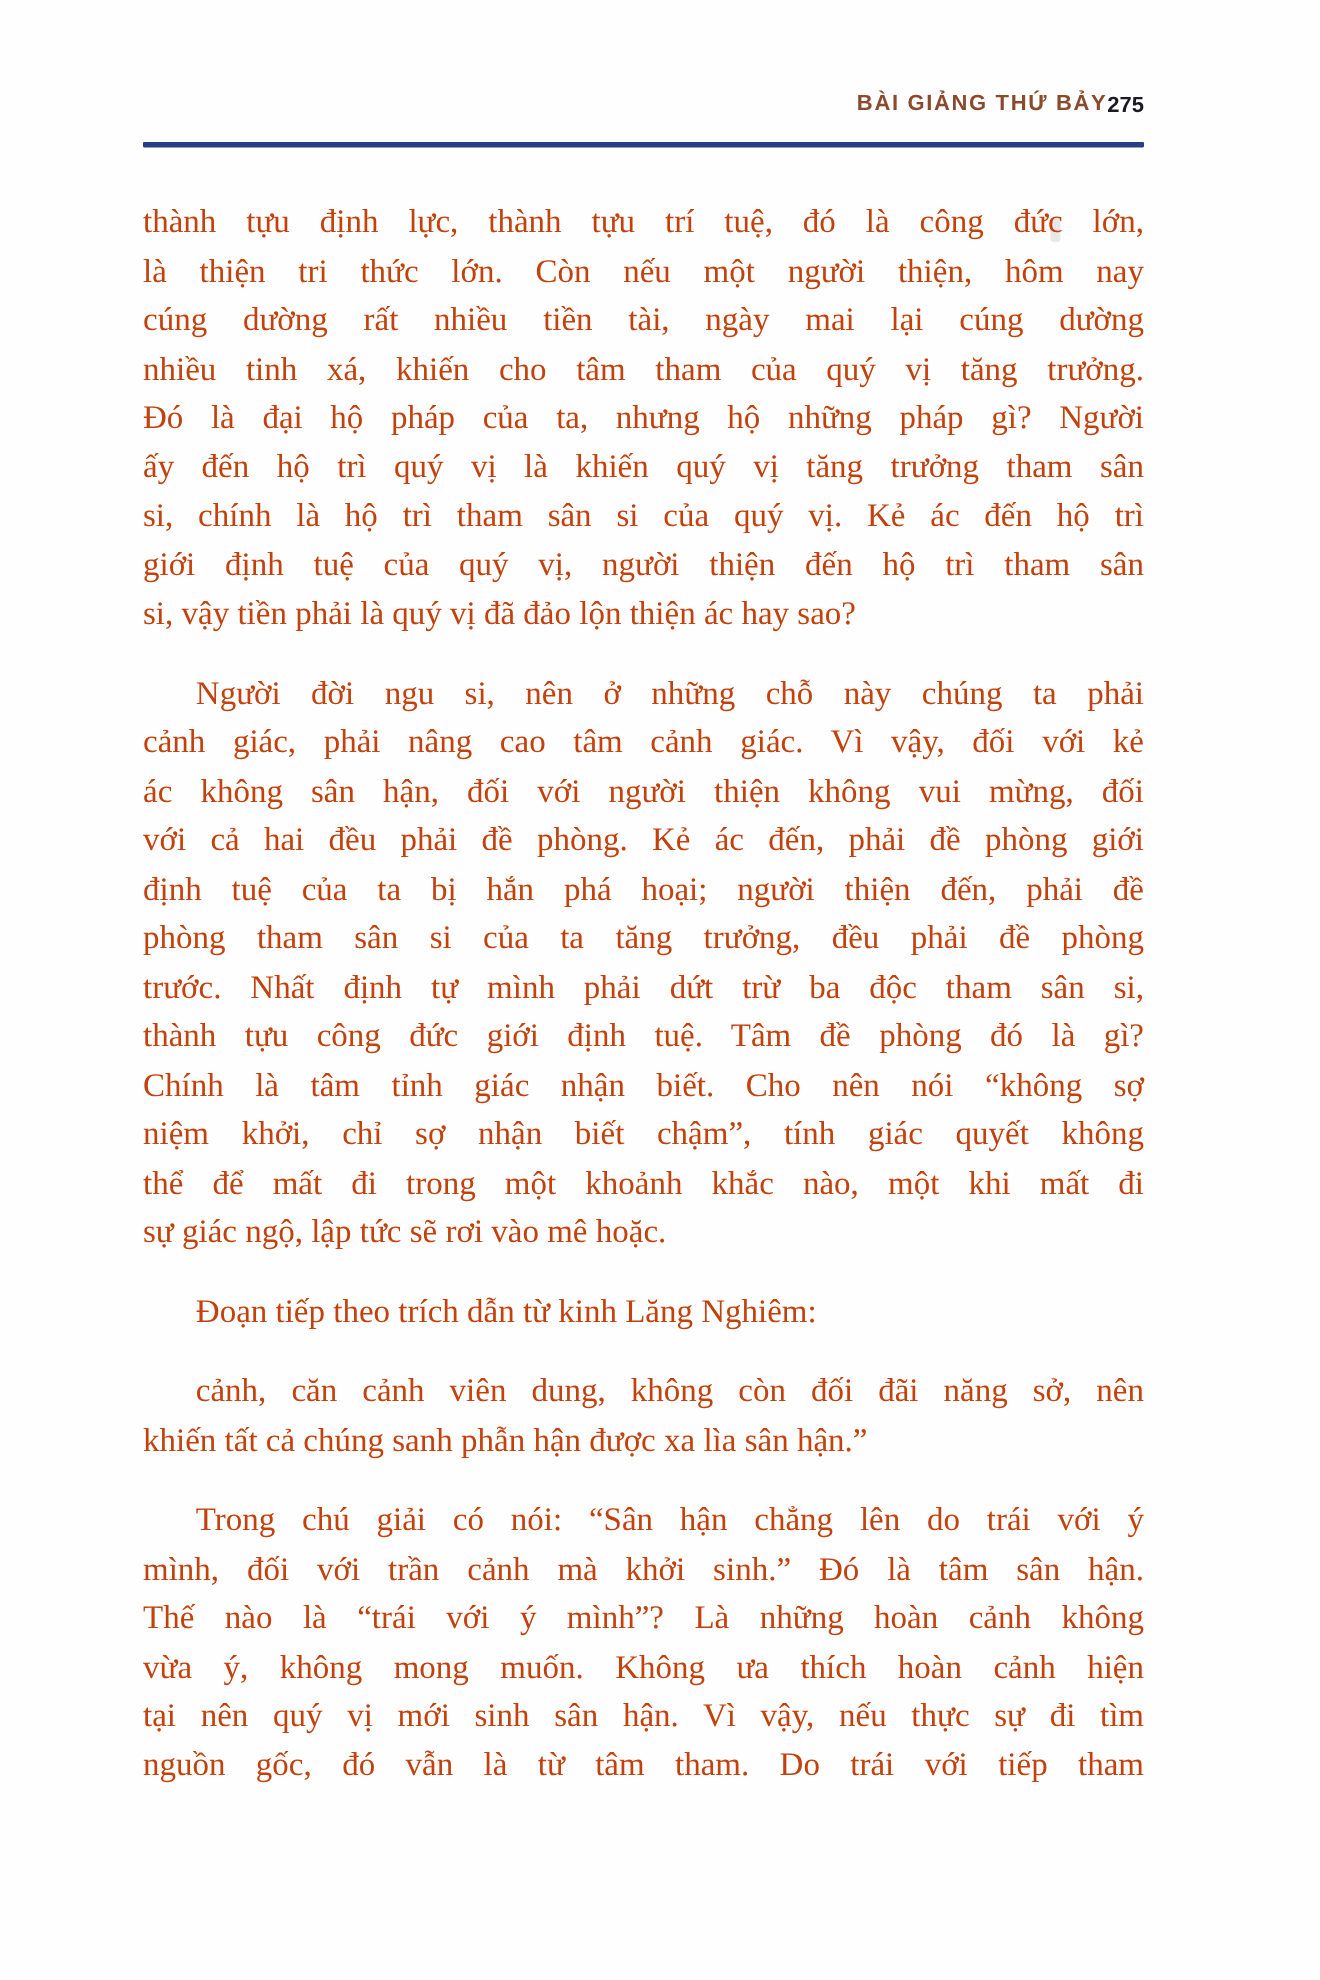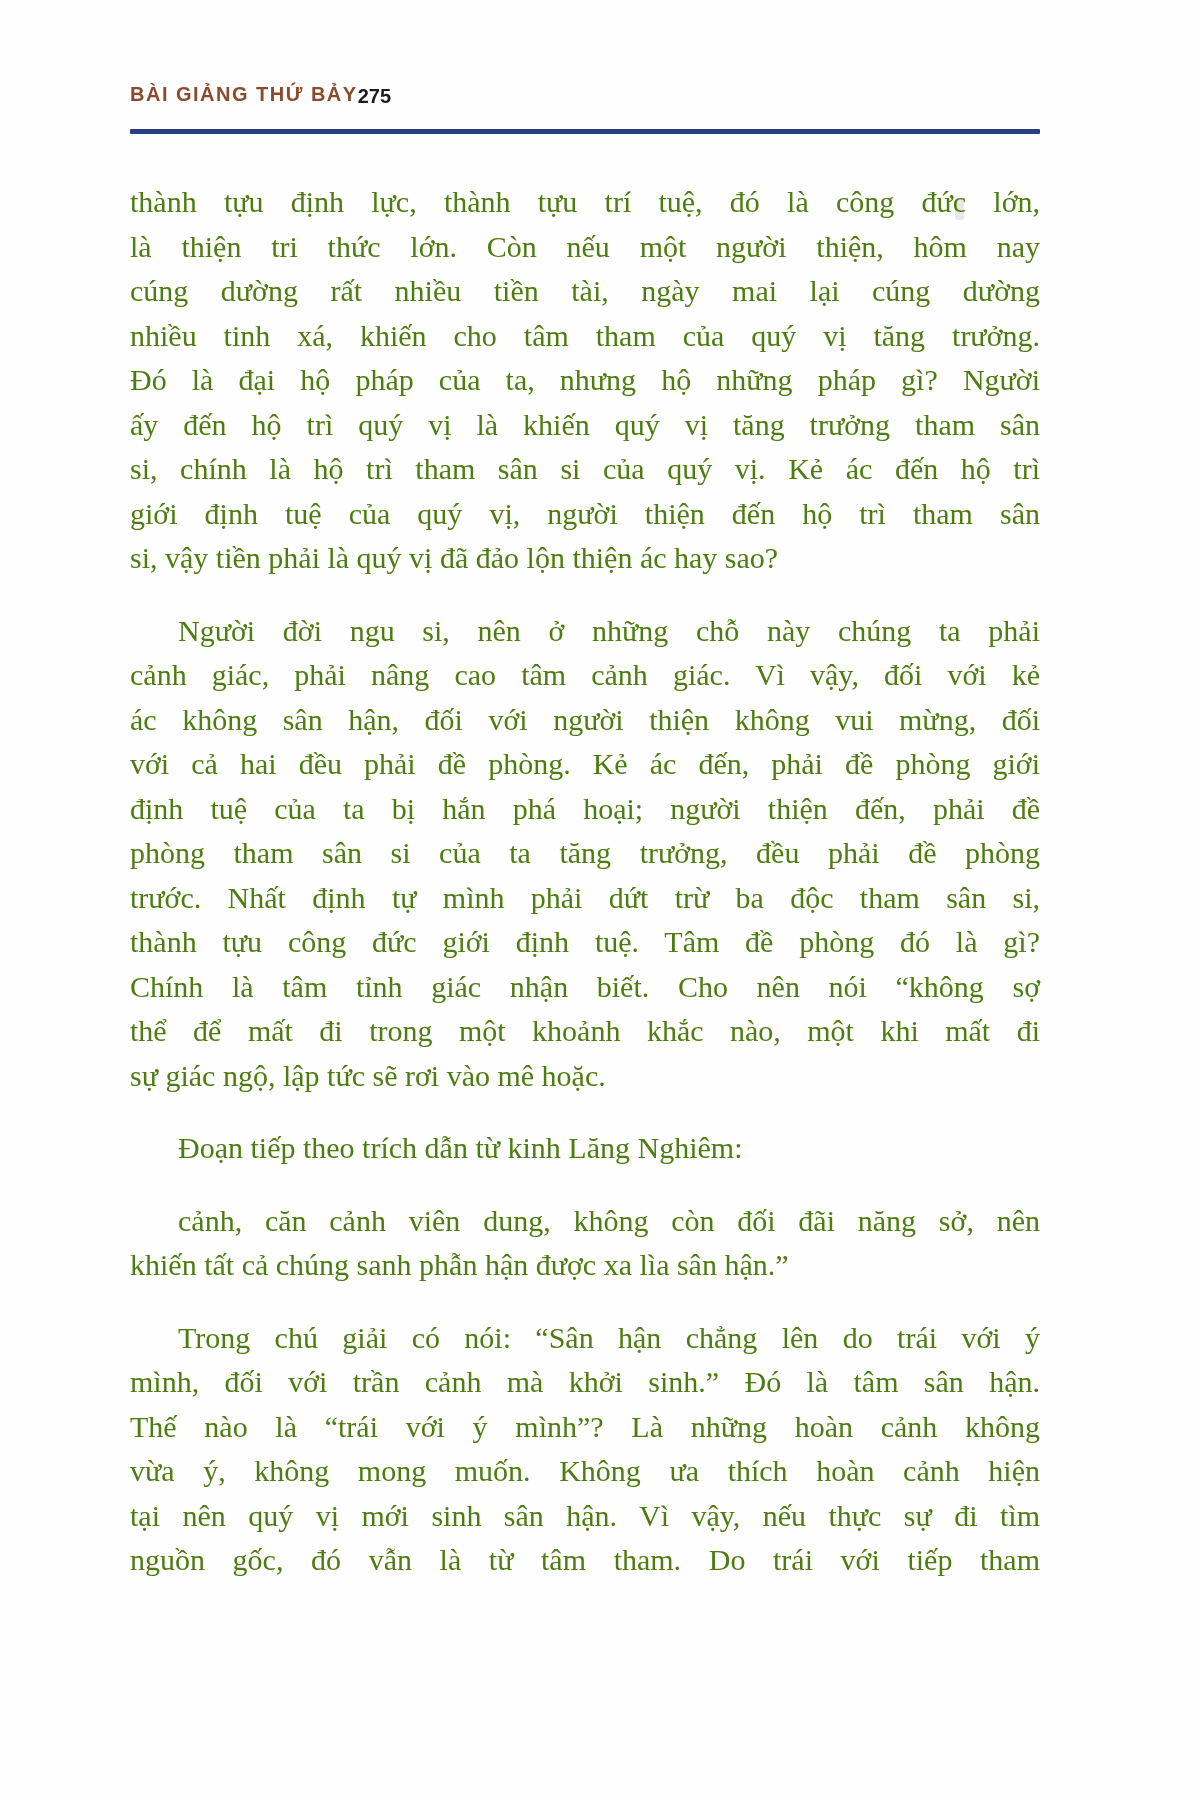--- a/index.html
+++ b/index.html
@@ -16,21 +16,21 @@
   }
   .content-col {
     position: absolute;
     left: 130px;
     width: 910px;
   }
   
   .running-header {
     top: 84px;
     display: flex;
-    justify-content: flex-start;
+    justify-content: flex-end;
     align-items: flex-end;
   }
   .chapter-title {
     font-family: "Liberation Sans", sans-serif;
     font-weight: bold;
     font-size: 20px;
     letter-spacing: 1.5px;
     color: #8a4a2c;
     line-height: 1;
     padding-bottom: 6px;
@@ -47,21 +47,21 @@
     top: 129px;
     height: 5px;
     background: #274084;
     border-radius: 1px;
   }
   
   .body-text {
     top: 180px;
     font-size: 30px;
     line-height: 44.5px;
-    color: #4d7c0f;
+    color: #c2410c;
   }
   .para { margin: 0; margin-top: 17px; }
   .para:first-child { margin-top: 0; }
   .line {
     text-align: justify;
     text-align-last: justify;
     white-space: normal;
   }
   .line.end { text-align-last: left; }
   .para.indent .line:first-child { text-indent: 48px; margin-top: 28px; }
@@ -106,20 +106,21 @@
     <div class="para indent">
       <div class="line">Người đời ngu si, nên ở những chỗ này chúng ta phải</div>
       <div class="line">cảnh giác, phải nâng cao tâm cảnh giác. Vì vậy, đối với kẻ</div>
       <div class="line">ác không sân hận, đối với người thiện không vui mừng, đối</div>
       <div class="line">với cả hai đều phải đề phòng. Kẻ ác đến, phải đề phòng giới</div>
       <div class="line">định tuệ của ta bị hắn phá hoại; người thiện đến, phải đề</div>
       <div class="line">phòng tham sân si của ta tăng trưởng, đều phải đề phòng</div>
       <div class="line">trước. Nhất định tự mình phải dứt trừ ba độc tham sân si,</div>
       <div class="line">thành tựu công đức giới định tuệ. Tâm đề phòng đó là gì?</div>
       <div class="line">Chính là tâm tỉnh giác nhận biết. Cho nên nói “không sợ</div>
+      <div class="line">niệm khởi, chỉ sợ nhận biết chậm”, tính giác quyết không</div>
       <div class="line">thể để mất đi trong một khoảnh khắc nào, một khi mất đi</div>
       <div class="line end">sự giác ngộ, lập tức sẽ rơi vào mê hoặc.</div>
     </div>
 
     <div class="para indent">
       <div class="line end">Đoạn tiếp theo trích dẫn từ kinh Lăng Nghiêm:</div>
     </div>
 
     <div class="para indent">
       <div class="line">cảnh, căn cảnh viên dung, không còn đối đãi năng sở, nên</div>

